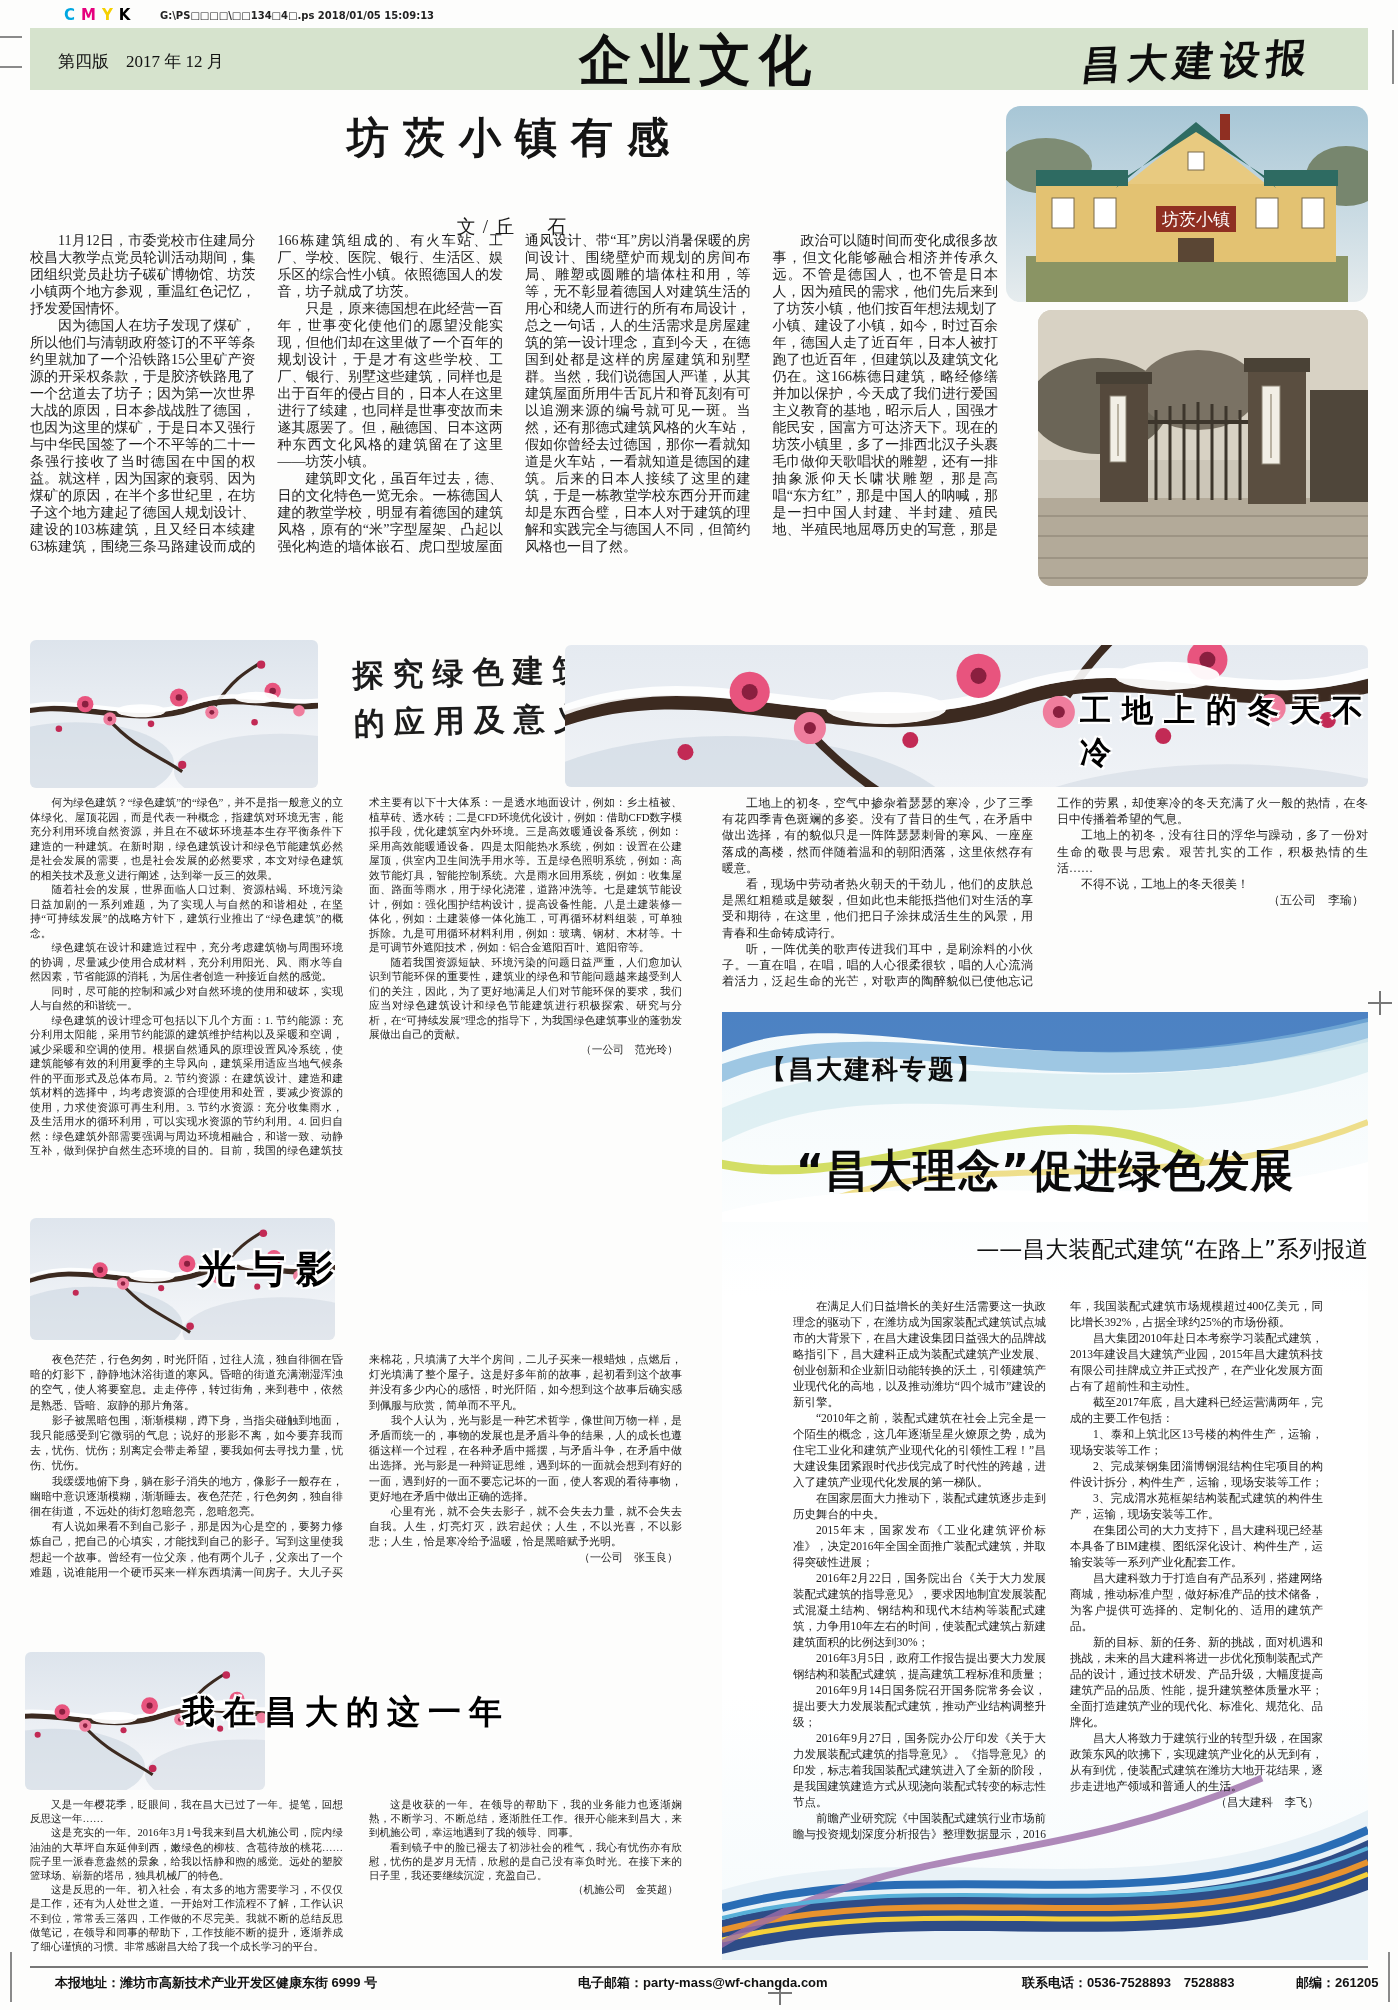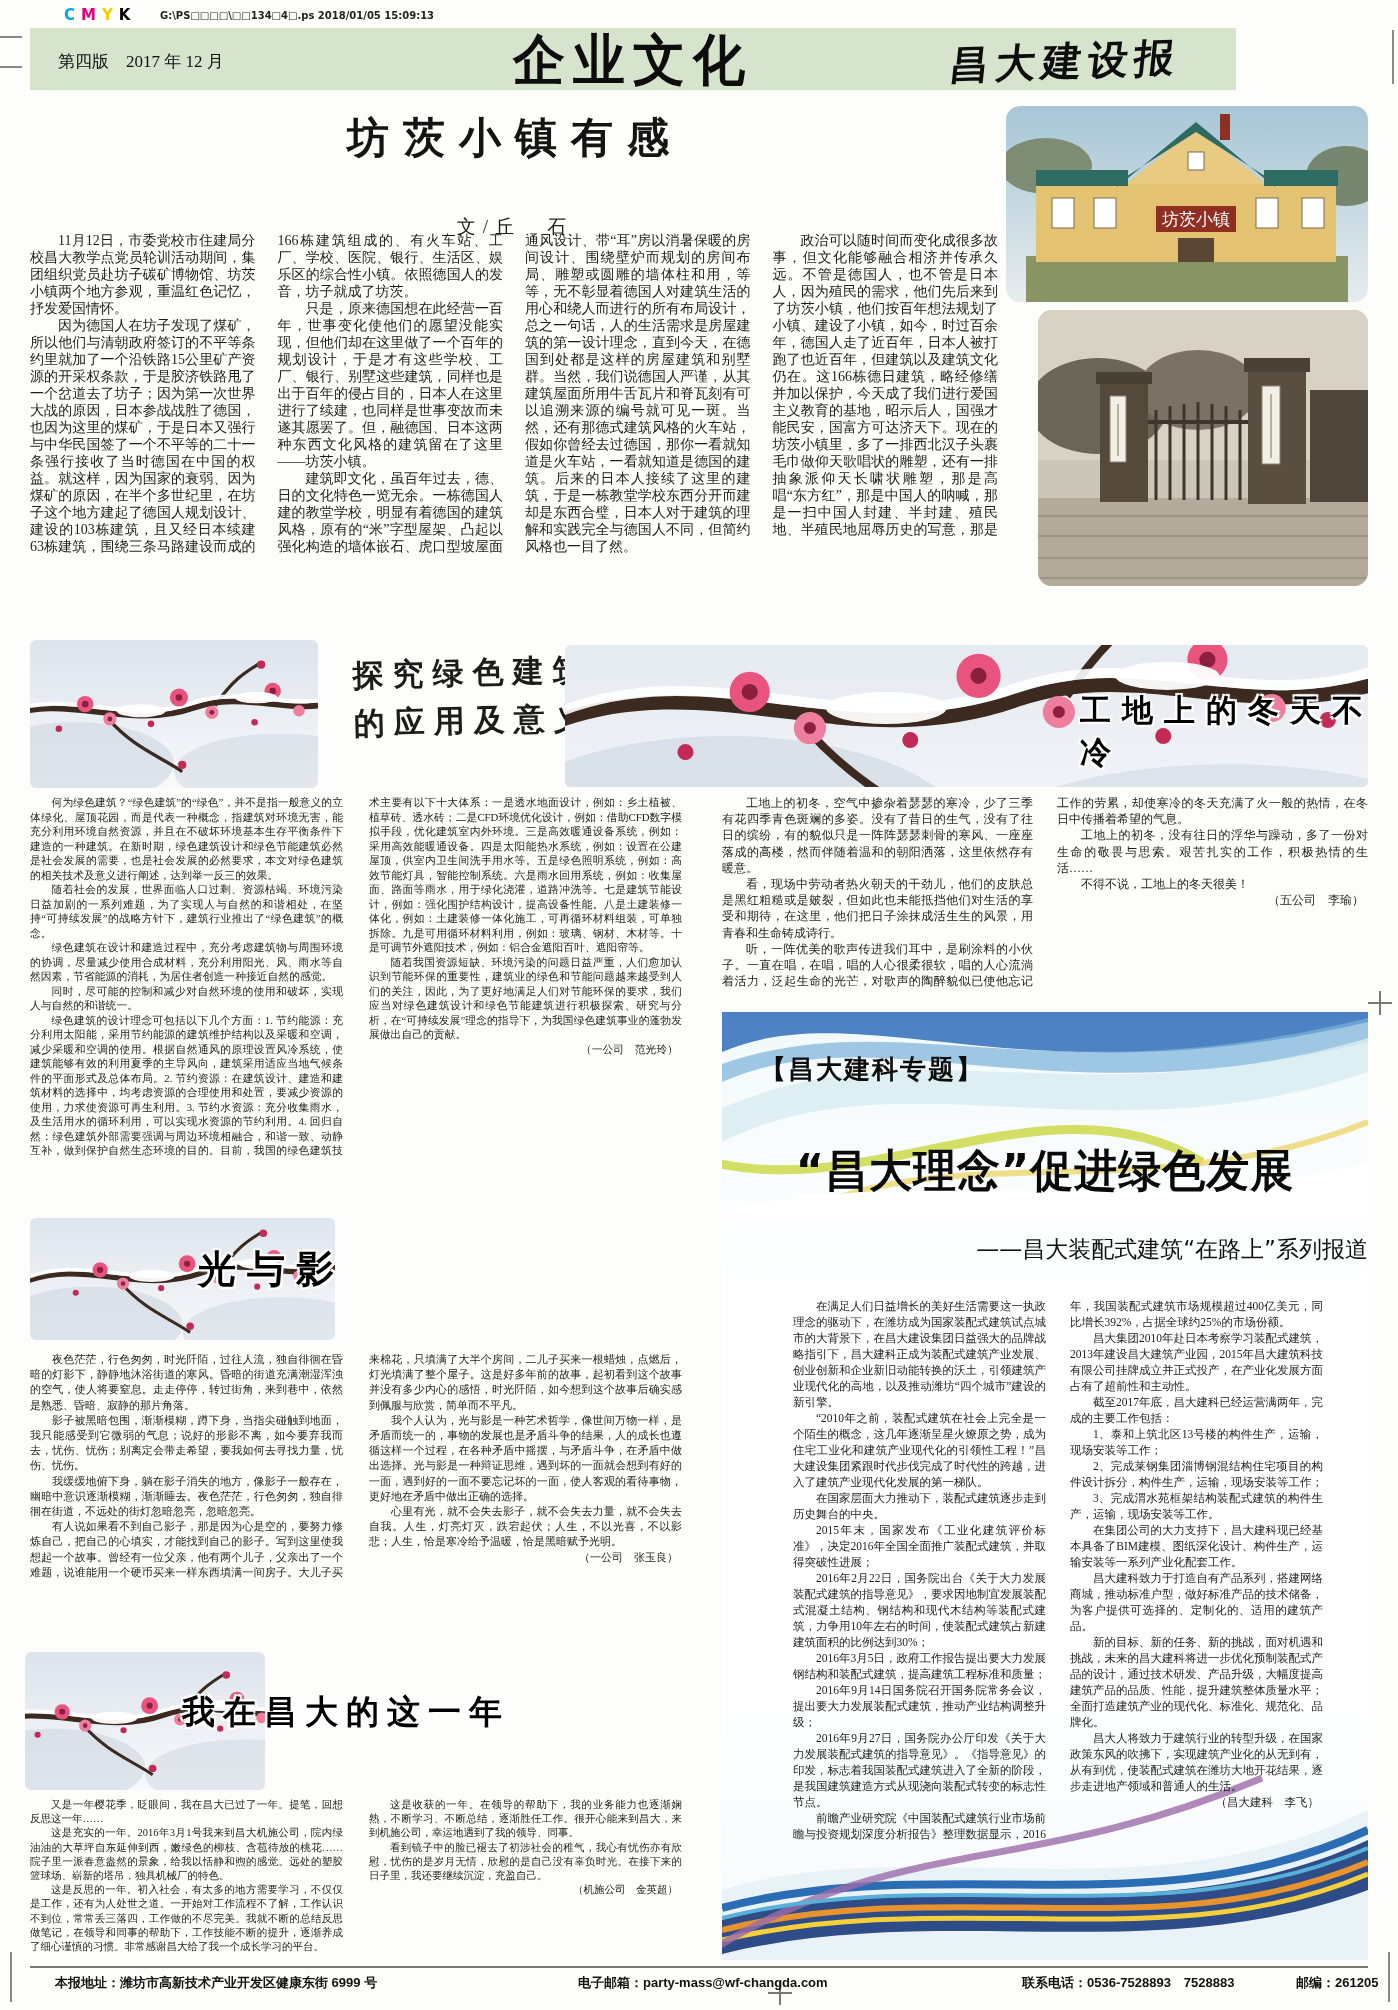--- a/index.html
+++ b/index.html
@@ -7,21 +7,21 @@
         font-family:"Liberation Serif","DejaVu Serif",serif;color:#1c1c1c;}
   .abs{position:absolute;}
   
   .mark{position:absolute;background:#8a8a8a;}
   .cmyk{position:absolute;top:6px;left:64px;font-family:"DejaVu Sans",sans-serif;
         font-weight:bold;font-size:15px;letter-spacing:2px;}
   .cmyk span{margin-right:4px;}
   .plate{position:absolute;top:10px;left:160px;font-family:"DejaVu Sans",sans-serif;
          font-weight:bold;font-size:10px;color:#222;}
   
-  .masthead{position:absolute;left:30px;top:28px;width:1206px;height:62px;background:#d6e3cd;}
+  .masthead{position:absolute;left:30px;top:28px;width:1338px;height:62px;background:#d6e3cd;}
   .edition{position:absolute;left:28px;top:22px;font-size:17px;color:#111;}
   .section-title{position:absolute;left:0;right:0;top:-2px;text-align:center;
         font-family:"DejaVu Sans","Liberation Sans",sans-serif;font-weight:900;
         font-size:52px;letter-spacing:8px;color:#0d0d0d;transform:scaleY(1.06);}
   .paper-name{position:absolute;right:56px;top:6px;font-size:40px;font-weight:bold;
         letter-spacing:6px;color:#0d0d0d;transform:skewX(-8deg) rotate(-2deg);}
   .brush{font-family:"DejaVu Serif",serif;font-weight:bold;}
   
   .a1-title{position:absolute;left:280px;top:110px;width:470px;text-align:center;
         font-size:42px;letter-spacing:14px;color:#141414;}
@@ -232,21 +232,21 @@
       <p>何为绿色建筑？“绿色建筑”的“绿色”，并不是指一般意义的立体绿化、屋顶花园，而是代表一种概念，指建筑对环境无害，能充分利用环境自然资源，并且在不破坏环境基本生存平衡条件下建造的一种建筑。在新时期，绿色建筑设计和绿色节能建筑必然是社会发展的需要，也是社会发展的必然要求，本文对绿色建筑的相关技术及意义进行阐述，达到举一反三的效果。</p>
       <p>随着社会的发展，世界面临人口过剩、资源枯竭、环境污染日益加剧的一系列难题，为了实现人与自然的和谐相处，在坚持“可持续发展”的战略方针下，建筑行业推出了“绿色建筑”的概念。</p>
       <p>绿色建筑在设计和建造过程中，充分考虑建筑物与周围环境的协调，尽量减少使用合成材料，充分利用阳光、风、雨水等自然因素，节省能源的消耗，为居住者创造一种接近自然的感觉。</p>
       <p>同时，尽可能的控制和减少对自然环境的使用和破坏，实现人与自然的和谐统一。</p>
       <p>绿色建筑的设计理念可包括以下几个方面：1. 节约能源：充分利用太阳能，采用节约能源的建筑维护结构以及采暖和空调，减少采暖和空调的使用。根据自然通风的原理设置风冷系统，使建筑能够有效的利用夏季的主导风向，建筑采用适应当地气候条件的平面形式及总体布局。2. 节约资源：在建筑设计、建造和建筑材料的选择中，均考虑资源的合理使用和处置，要减少资源的使用，力求使资源可再生利用。3. 节约水资源：充分收集雨水，及生活用水的循环利用，可以实现水资源的节约利用。4. 回归自然：绿色建筑外部需要强调与周边环境相融合，和谐一致、动静互补，做到保护自然生态环境的目的。目前，我国的绿色建筑技术主要有以下十大体系：一是透水地面设计，例如：乡土植被、植草砖、透水砖；二是CFD环境优化设计，例如：借助CFD数字模拟手段，优化建筑室内外环境。三是高效暖通设备系统，例如：采用高效能暖通设备。四是太阳能热水系统，例如：设置在公建屋顶，供室内卫生间洗手用水等。五是绿色照明系统，例如：高效节能灯具，智能控制系统。六是雨水回用系统，例如：收集屋面、路面等雨水，用于绿化浇灌，道路冲洗等。七是建筑节能设计，例如：强化围护结构设计，提高设备性能。八是土建装修一体化，例如：土建装修一体化施工，可再循环材料组装，可单独拆除。九是可用循环材料利用，例如：玻璃、钢材、木材等。十是可调节外遮阳技术，例如：铝合金遮阳百叶、遮阳帘等。</p>
       <p>随着我国资源短缺、环境污染的问题日益严重，人们愈加认识到节能环保的重要性，建筑业的绿色和节能问题越来越受到人们的关注，因此，为了更好地满足人们对节能环保的要求，我们应当对绿色建筑设计和绿色节能建筑进行积极探索、研究与分析，在“可持续发展”理念的指导下，为我国绿色建筑事业的蓬勃发展做出自己的贡献。</p>
       <p>（一公司　范光玲）</p>
     </div>
 
   <div class="cols has-sig w-body">
-      <p>工地上的初冬，空气中掺杂着瑟瑟的寒冷，少了三季有花四季青色斑斓的多姿。没有了昔日的生气，没有了往日的缤纷，有的貌似只是一阵阵瑟瑟刺骨的寒风、一座座落成的高楼，然而伴随着温和的朝阳洒落，这里依然存有暖意。</p>
+      <p>工地上的初冬，空气中掺杂着瑟瑟的寒冷，少了三季有花四季青色斑斓的多姿。没有了昔日的生气，在矛盾中做出选择，有的貌似只是一阵阵瑟瑟刺骨的寒风、一座座落成的高楼，然而伴随着温和的朝阳洒落，这里依然存有暖意。</p>
       <p>看，现场中劳动者热火朝天的干劲儿，他们的皮肤总是黑红粗糙或是皴裂，但如此也未能抵挡他们对生活的享受和期待，在这里，他们把日子涂抹成活生生的风景，用青春和生命铸成诗行。</p>
       <p>听，一阵优美的歌声传进我们耳中，是刷涂料的小伙子。一直在唱，在唱，唱的人心很柔很软，唱的人心流淌着活力，泛起生命的光芒，对歌声的陶醉貌似已使他忘记工作的劳累，却使寒冷的冬天充满了火一般的热情，在冬日中传播着希望的气息。</p>
       <p>工地上的初冬，没有往日的浮华与躁动，多了一份对生命的敬畏与思索。艰苦扎实的工作，积极热情的生活……</p>
       <p>不得不说，工地上的冬天很美！</p>
       <p>（五公司　李瑜）</p>
     </div>
 
   <div class="panel">
     <svg class="abs" style="left:0;top:0" width="646" height="210" viewBox="0 0 646 210">
       <path d="M0,40 C140,-20 300,90 646,10 L646,0 L0,0 Z" fill="#2f6db8" opacity="0.85"></path>

